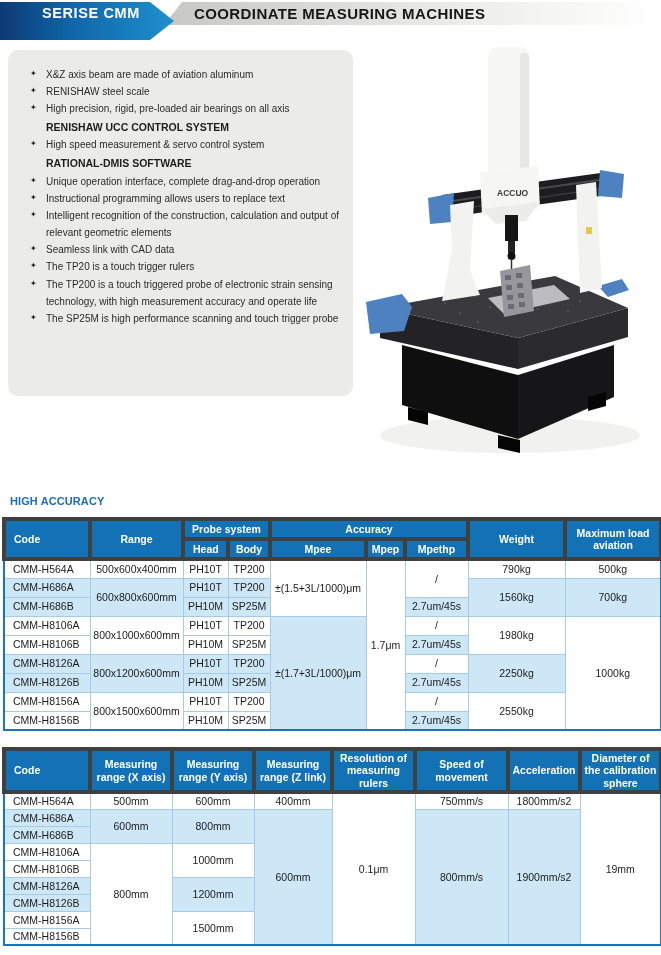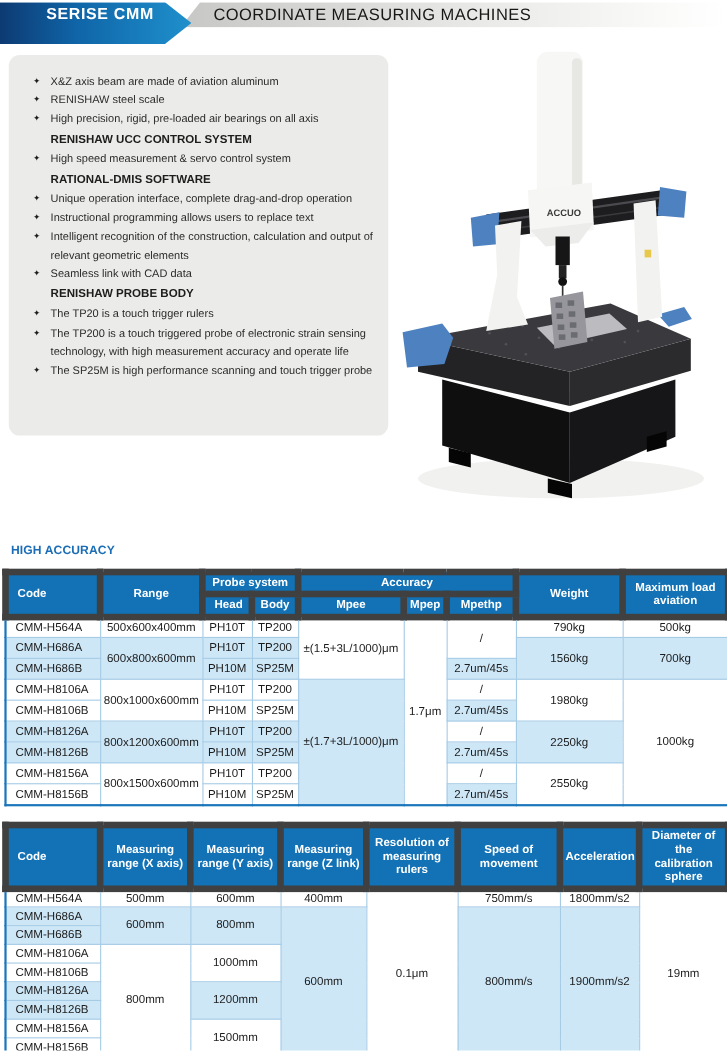--- a/index.html
+++ b/index.html
@@ -4,21 +4,21 @@
 <style>
   * { margin:0; padding:0; box-sizing:border-box; }
   html,body { width:661px; height:955px; }
   body { position:relative; background:#fff; font-family:"Liberation Sans",sans-serif; overflow:hidden; }
 
   
   .bar-gray{
     position:absolute; left:158px; top:2px; width:503px; height:23px;
     background:linear-gradient(90deg,#c6c6c4 0%, #e9e9e7 55%, #fbfbfa 90%, #ffffff 100%);
     clip-path:polygon(24px 0, 100% 0, 100% 100%, 6px 100%);
-    font-weight:normal; font-size:15px; line-height:23px; padding-left:36px;
+    font-weight:bold; font-size:15px; line-height:23px; padding-left:36px;
     color:#171717; letter-spacing:0.4px;
   }
   .bar-blue{
     position:absolute; left:0; top:2px; width:174px; height:38px;
     background:linear-gradient(90deg,#0d3a72 0%, #0f65a8 40%, #1f90cc 100%);
     clip-path:polygon(0 0, 150px 0, 174px 50%, 150px 100%, 0 100%);
     color:#fff; font-weight:bold; font-size:14.5px; line-height:23px;
     padding-left:42px; letter-spacing:0.6px;
   }
 
@@ -42,21 +42,21 @@
     font-size:11px; font-weight:bold; color:#1a6db6; letter-spacing:0.1px;
   }
 
   
   table.spec{ position:absolute; left:2px; border-collapse:collapse; table-layout:fixed;
               border:2px solid #1a75bb; background:#fff; }
   #table1{ top:517px; width:657px; }
   #table2{ top:747px; width:657px; }
   table.spec th{
     background:#1272b5; color:#fff; font-size:10.5px; font-weight:bold;
-    border:6px solid #404040; padding:1px 2px; line-height:1.18; text-align:center;
+    border:4px solid #404040; padding:1px 2px; line-height:1.18; text-align:center;
   }
   table.spec th:first-child{ text-align:left; padding-left:8px; }
   table.spec td{
     font-size:10.5px; color:#1c1c1c; text-align:center;
     border:1px solid #a6cbe5; padding:0 2px; background:#fff; line-height:1.15;
   }
   table.spec td.shaded{ background:#cde7f7; }
   table.spec td.code-cell{ font-weight:normal; text-align:left; padding-left:8px; white-space:nowrap; }
   #table1 thead tr{ height:20px; }
   #table1 tbody tr{ height:19px; }
@@ -100,21 +100,20 @@
         <span class="ftext">Instructional programming allows users to replace text</span>
       </div>
       <div class="feat-row">
         <span class="bullet">✦</span>
         <span class="ftext">Intelligent recognition of the construction, calculation and output of relevant geometric elements</span>
       </div>
       <div class="feat-row">
         <span class="bullet">✦</span>
         <span class="ftext">Seamless link with CAD data</span>
       </div>
-      <div class="feat-heading">RENISHAW PROBE BODY</div>
       <div class="feat-row">
         <span class="bullet">✦</span>
         <span class="ftext">The TP20 is a touch trigger rulers</span>
       </div>
       <div class="feat-row">
         <span class="bullet">✦</span>
         <span class="ftext">The TP200 is a touch triggered probe of electronic strain sensing technology, with high measurement accuracy and operate life</span>
       </div>
       <div class="feat-row">
         <span class="bullet">✦</span>

